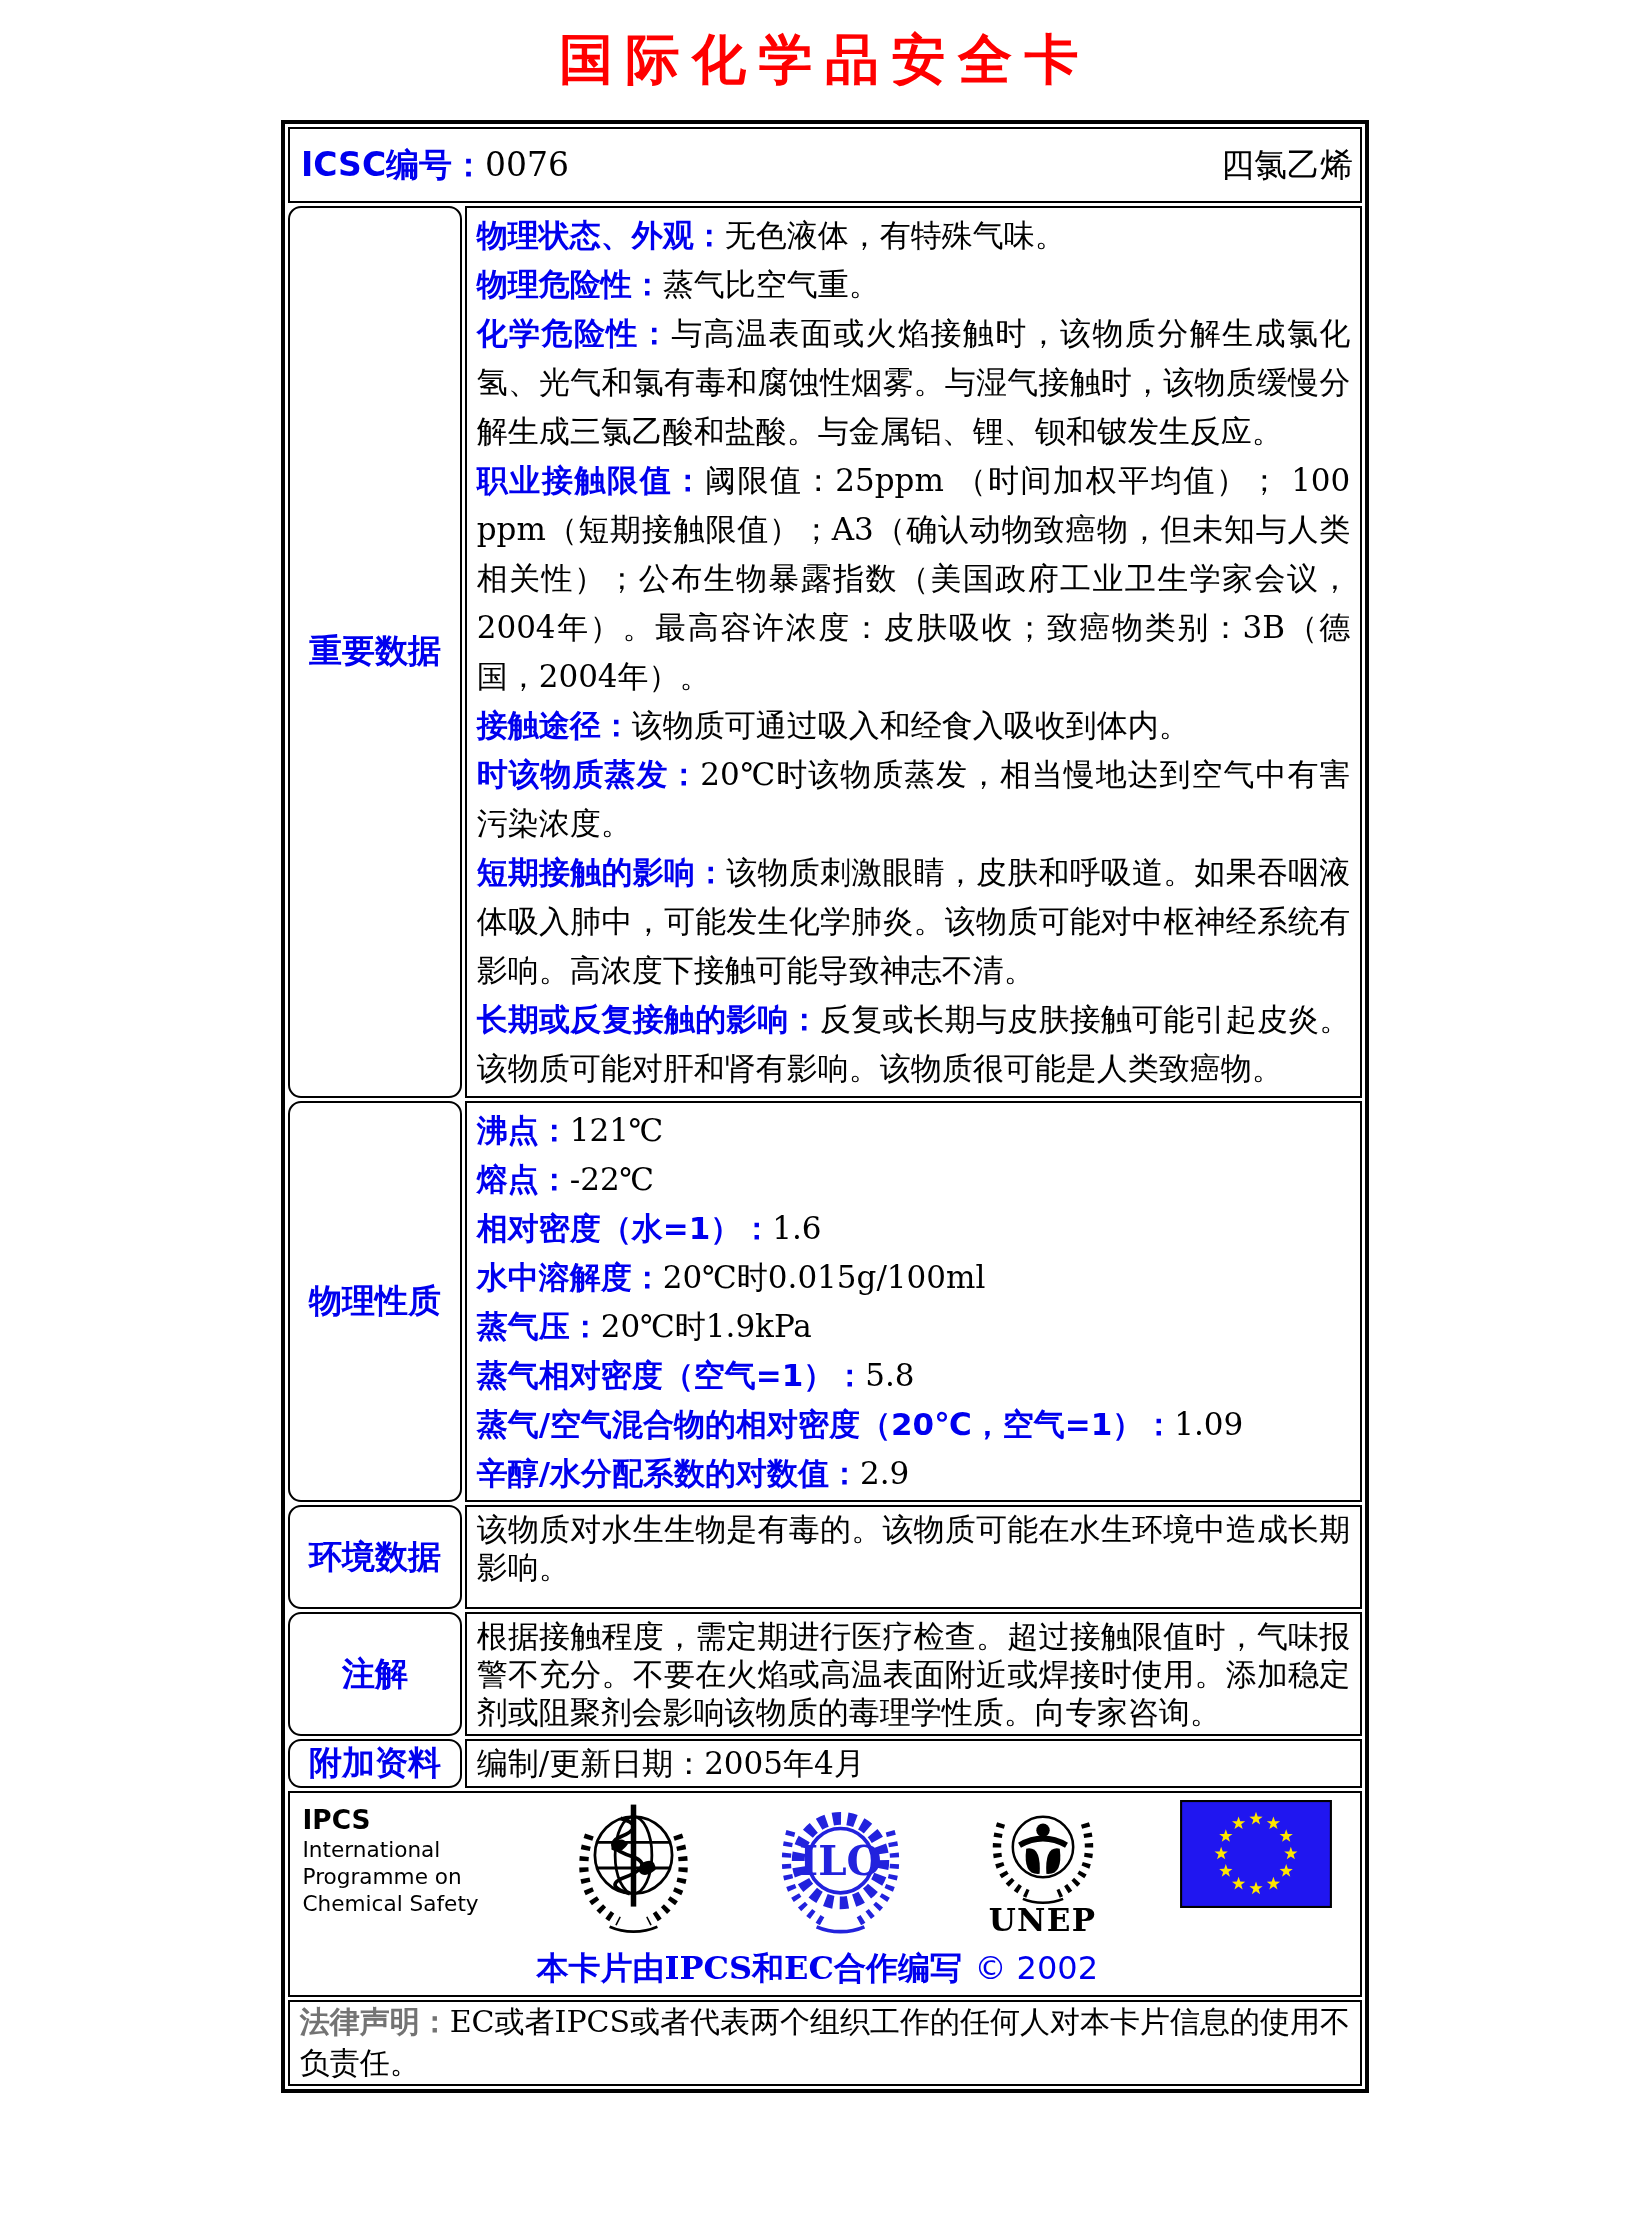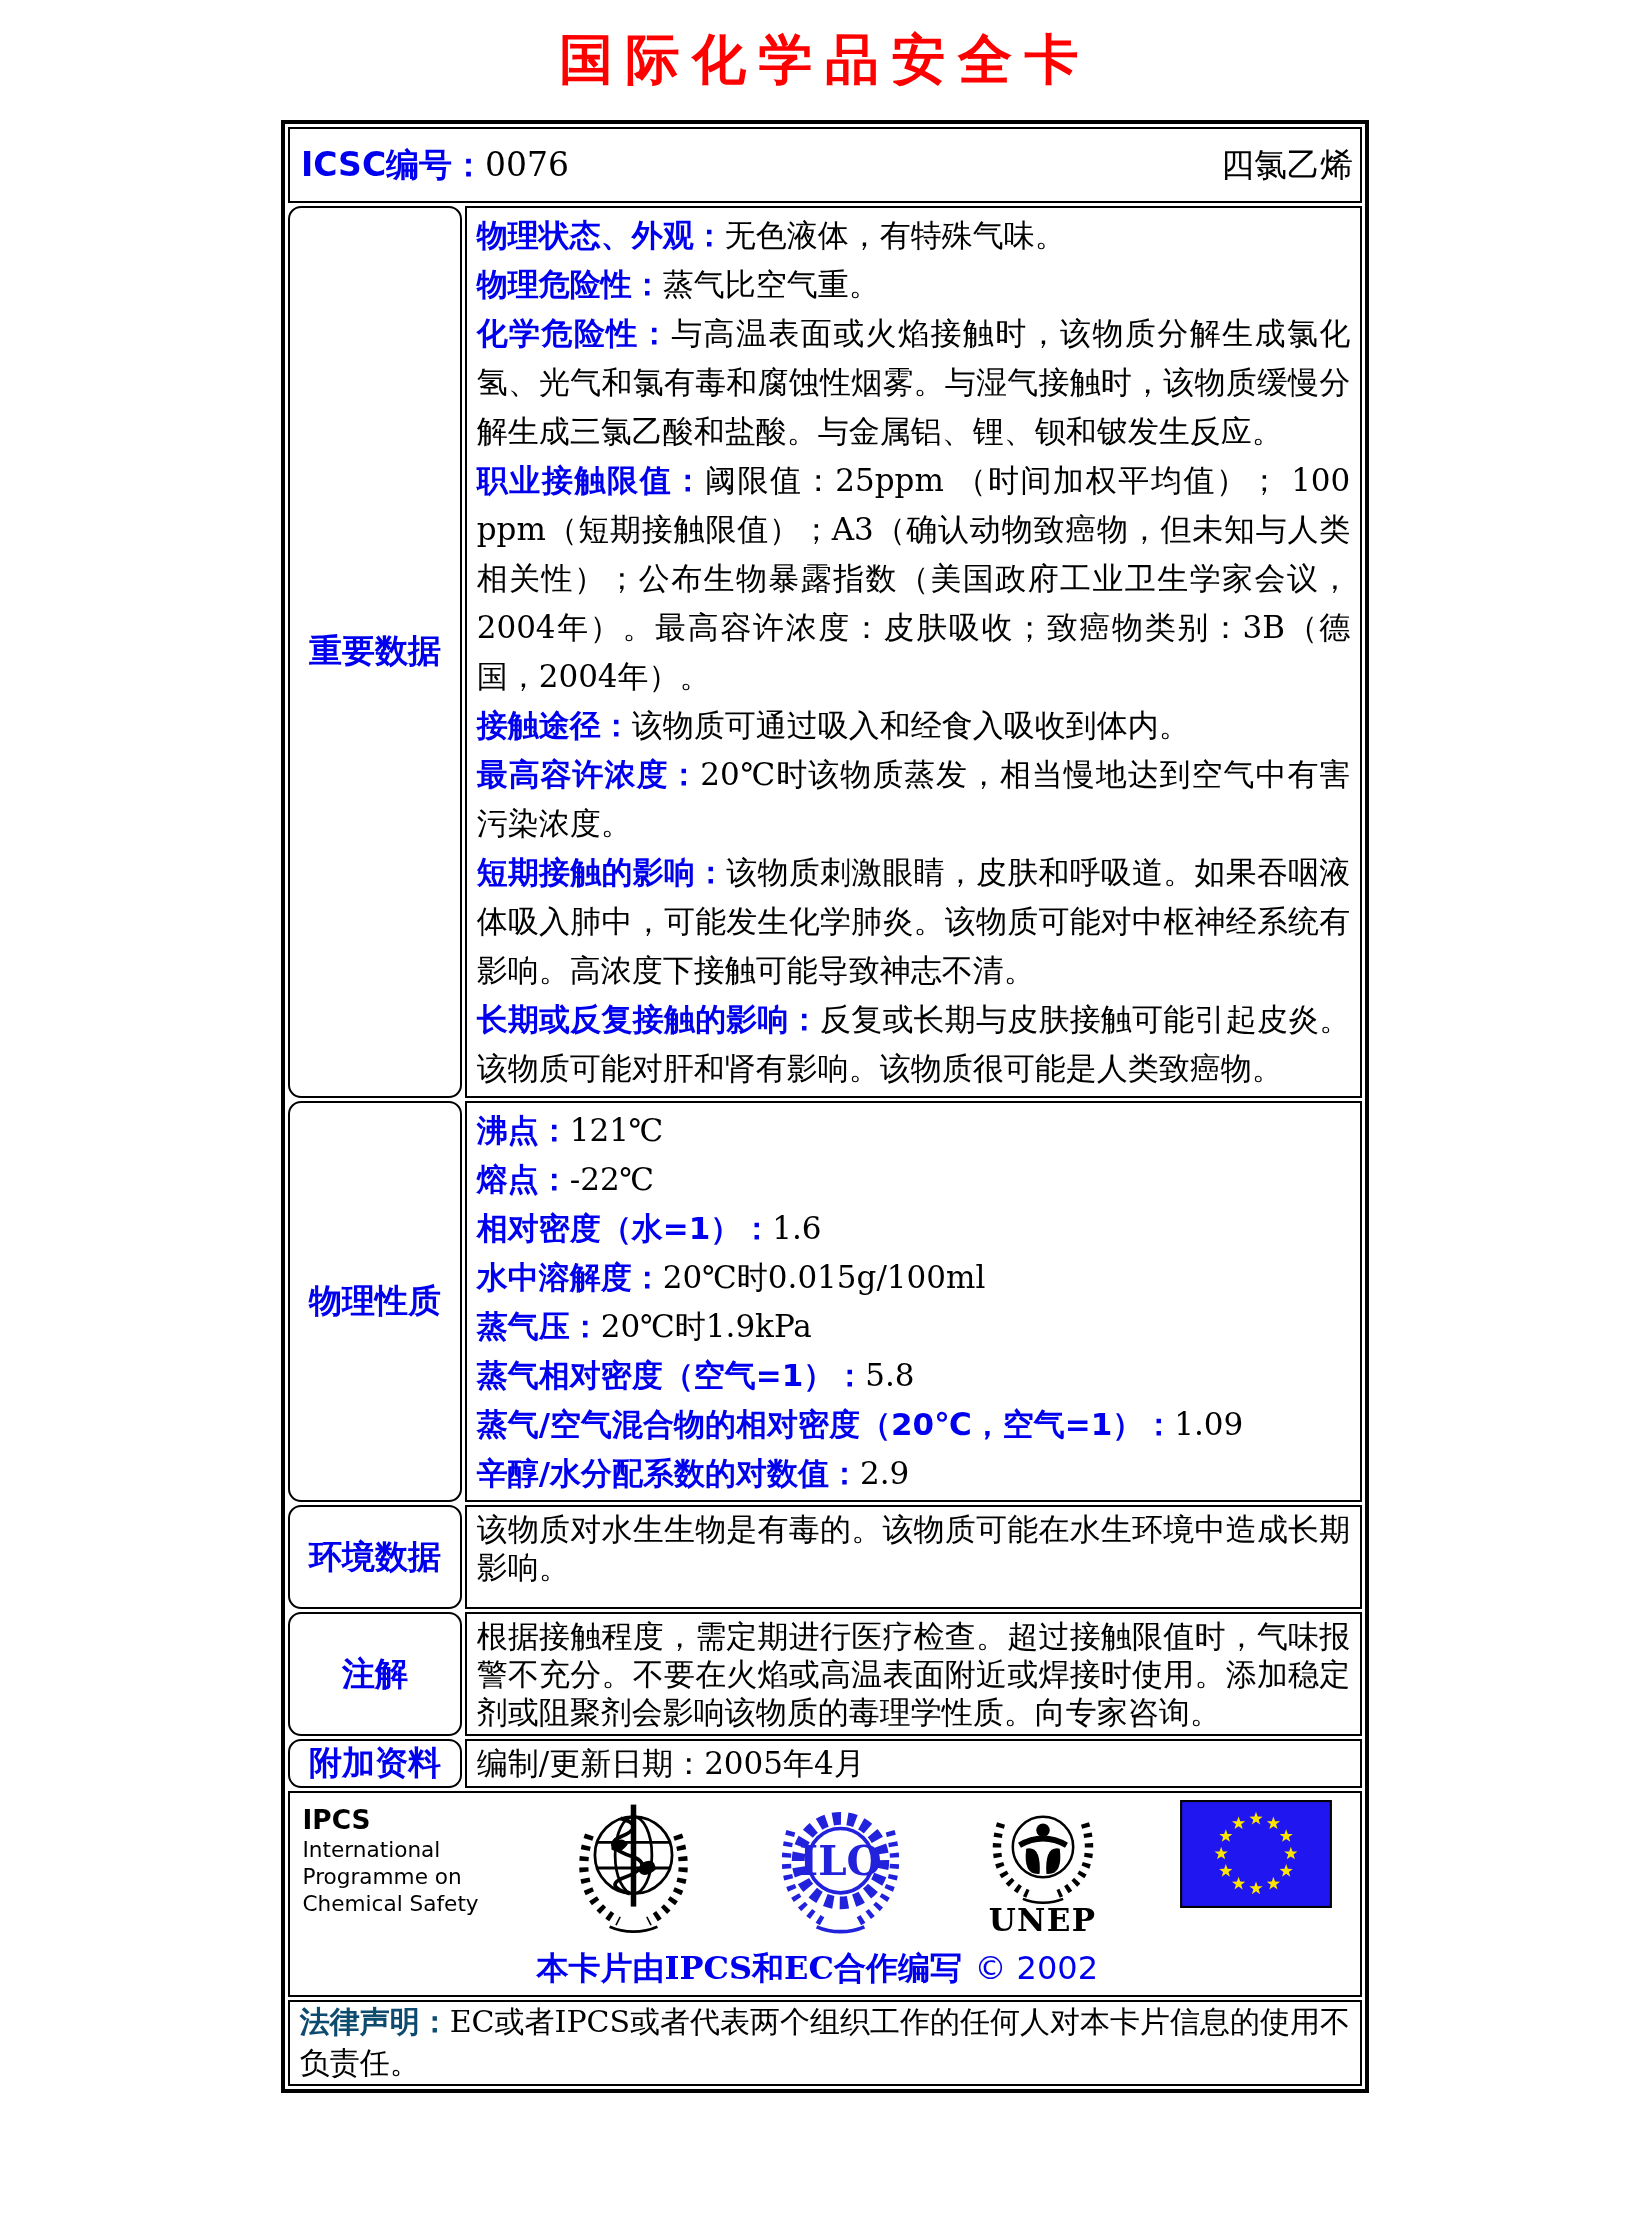--- a/index.html
+++ b/index.html
@@ -89,21 +89,21 @@
     font-weight:bold;
     font-family:"DejaVu Serif","Liberation Serif",serif;
   }
   .credit-year{
     font-family:"DejaVu Sans","Liberation Sans",sans-serif;
     font-weight:normal;margin-left:12.5px;
   }
   
   td.legal-cell{height:82px;padding:0 9.7px;font-size:30px;}
   .legal-label{
-    color:#0c4a6e;font-weight:bold;
+    color:#737373;font-weight:bold;
     font-family:Liberation Mono, monospace;
   }
 </style>
 </head>
 <body>
 
 <div>
 
   <h1 class="title">国际化学品安全卡</h1>
 
@@ -126,21 +126,21 @@
     </tr>
 
     <tr>
       <td class="rowlabel">重要数据</td>
       <td class="content">
         <p><span class="blbl">物理状态、外观：</span><span class="btxt">无色液体，有特殊气味。</span></p>
         <p><span class="blbl">物理危险性：</span><span class="btxt">蒸气比空气重。</span></p>
         <p><span class="blbl">化学危险性：</span><span class="btxt">与高温表面或火焰接触时，该物质分解生成氯化氢、光气和氯有毒和腐蚀性烟雾。与湿气接触时，该物质缓慢分解生成三氯乙酸和盐酸。与金属铝、锂、钡和铍发生反应。</span></p>
         <p><span class="blbl">职业接触限值：</span><span class="btxt">阈限值：25ppm （时间加权平均值）； 100 ppm（短期接触限值）；A3（确认动物致癌物，但未知与人类相关性）；公布生物暴露指数（美国政府工业卫生学家会议，2004年）。最高容许浓度：皮肤吸收；致癌物类别：3B（德国，2004年）。</span></p>
         <p><span class="blbl">接触途径：</span><span class="btxt">该物质可通过吸入和经食入吸收到体内。</span></p>
-        <p><span class="blbl">最高容许浓度：</span><span class="btxt">20℃时该物质蒸发，相当慢地达到空气中有害污染浓度。</span></p>
+        <p><span class="blbl">时该物质蒸发：</span><span class="btxt">20℃时该物质蒸发，相当慢地达到空气中有害污染浓度。</span></p>
         <p><span class="blbl">短期接触的影响：</span><span class="btxt">该物质刺激眼睛，皮肤和呼吸道。如果吞咽液体吸入肺中，可能发生化学肺炎。该物质可能对中枢神经系统有影响。高浓度下接触可能导致神志不清。</span></p>
         <p><span class="blbl">长期或反复接触的影响：</span><span class="btxt">反复或长期与皮肤接触可能引起皮炎。该物质可能对肝和肾有影响。该物质很可能是人类致癌物。</span></p>
       </td>
     </tr>
 
     <tr>
       <td class="rowlabel">物理性质</td>
       <td class="content">
         <p><span class="blbl">沸点：</span><span class="btxt">121℃</span></p>
         <p><span class="blbl">熔点：</span><span class="btxt">-22℃</span></p>

